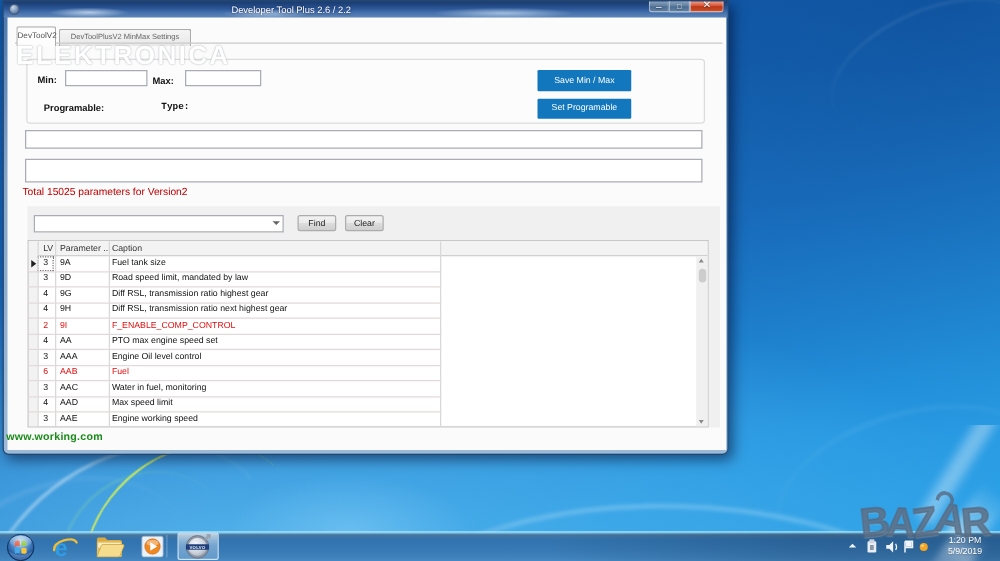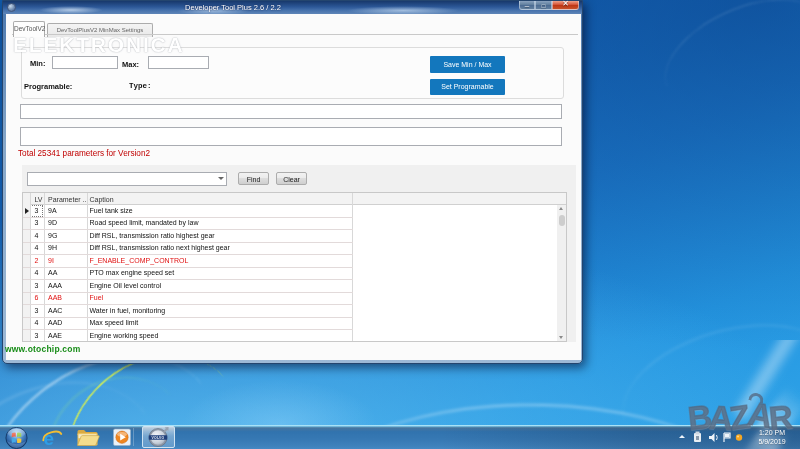--- a/index.html
+++ b/index.html
@@ -143,29 +143,29 @@
       <div id="tab1" class="tab">DevToolV2</div>
       <div id="tab2" class="tab">DevToolPlusV2 MinMax Settings</div>
     </div>
     <div id="tabline" class="abs"></div>
 
     <div id="grp" class="abs">
       <div class="lbl" style="left:8px; top:11px;">Min:</div>
       <div class="tbx" style="left:30px; top:8px; width:66px; height:13px;"></div>
       <div class="lbl" style="left:100px; top:12px;">Max:</div>
       <div class="tbx" style="left:126px; top:8px; width:61px; height:13px;"></div>
-      <div class="lbl" style="left:2px; top:34px;text-align:right;">Programable:</div>
+      <div class="lbl" style="left:13px; top:34px;text-align:right;">Programable:</div>
       <div class="lbl" style="left:107px; top:34px;font-family:Liberation Mono, monospace;">Type:</div>
       <div class="bluebtn" style="left:408px; top:8px; width:75px; height:17px; padding-top:5px;">Save Min / Max</div>
       <div class="bluebtn" style="left:408px; top:31px; width:75px; height:16px; padding-top:4px;">Set Programable</div>
     </div>
 
     <div id="tb1" class="abs tbx"></div>
     <div id="tb2" class="abs tbx"></div>
-    <div id="redlbl" class="abs">Total 25341 parameters for Version2</div>
+    <div id="redlbl" class="abs">Total 15025 parameters for Version2</div>
 
     <div id="panel" class="abs">
       <div id="combo" class="abs"></div>
       <div class="abs" style="left:196px; top:12px; width:0; height:0; border-left:3px solid transparent; border-right:3px solid transparent; border-top:3.5px solid #666; z-index:5;"></div>
       <div class="w7btn" style="left:216px; top:7px; width:31px;">Find</div>
       <div class="w7btn" style="left:254px; top:7px; width:31px;">Clear</div>
 
       <div id="grid" class="abs">
         <div class="hrow"></div>
         <div style="position:absolute; left:11.5px; top:2.5px; font-size:7px; color:#333;">LV</div>
@@ -248,21 +248,21 @@
         <div class="rl" style="top:148.45px;"></div>
         </div>
       </div>
       <div id="vsb" class="abs">
         <div style="position:absolute; left:1.5px; top:2px; width:0; height:0; border-left:2.5px solid transparent; border-right:2.5px solid transparent; border-bottom:3.5px solid #8a8a8a;"></div>
         <div id="vthumb"></div>
         <div style="position:absolute; left:1.5px; bottom:2px; width:0; height:0; border-left:2.5px solid transparent; border-right:2.5px solid transparent; border-top:3.5px solid #8a8a8a;"></div>
       </div>
     </div>
 
-    <div id="greenlink" class="abs">www.otochip.com</div>
+    <div id="greenlink" class="abs">www.working.com</div>
   </div>
 </div>
 
 <div id="taskbar" class="abs"></div>
 <div class="abs" style="left:752px; top:424px; width:26px; height:44px; background:linear-gradient(rgba(255,255,255,0.05), rgba(255,255,255,0.38) 40%, rgba(255,255,255,0.1)); transform:rotate(36deg); filter:blur(3px); z-index:5;"></div>
 <svg id="orb" class="abs" style="left:5px; top:427px;" width="23" height="22" viewBox="0 0 23 22">
   <defs>
     <radialGradient id="orbg" cx="50%" cy="30%" r="75%">
       <stop offset="0%" stop-color="#bfe2f8"></stop>
         <stop offset="45%" stop-color="#4a86c8"></stop>

